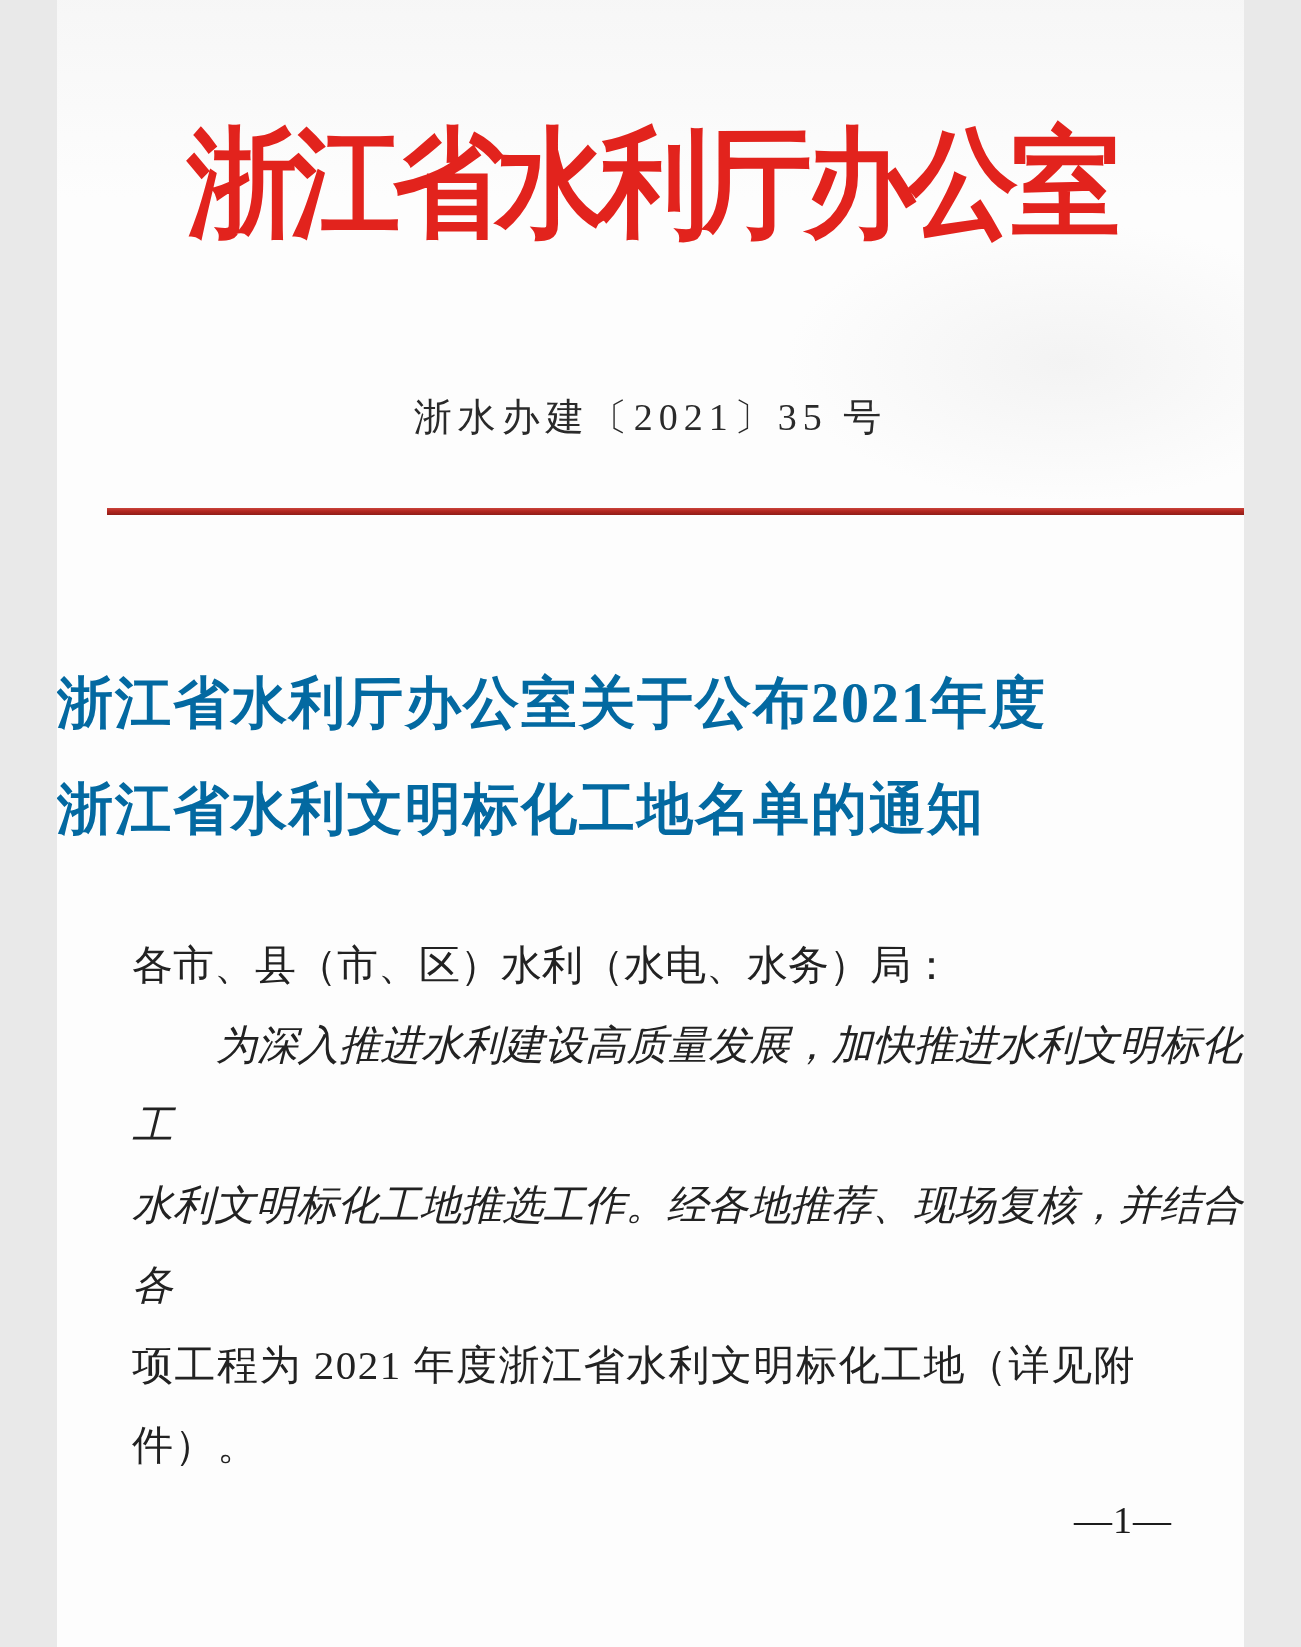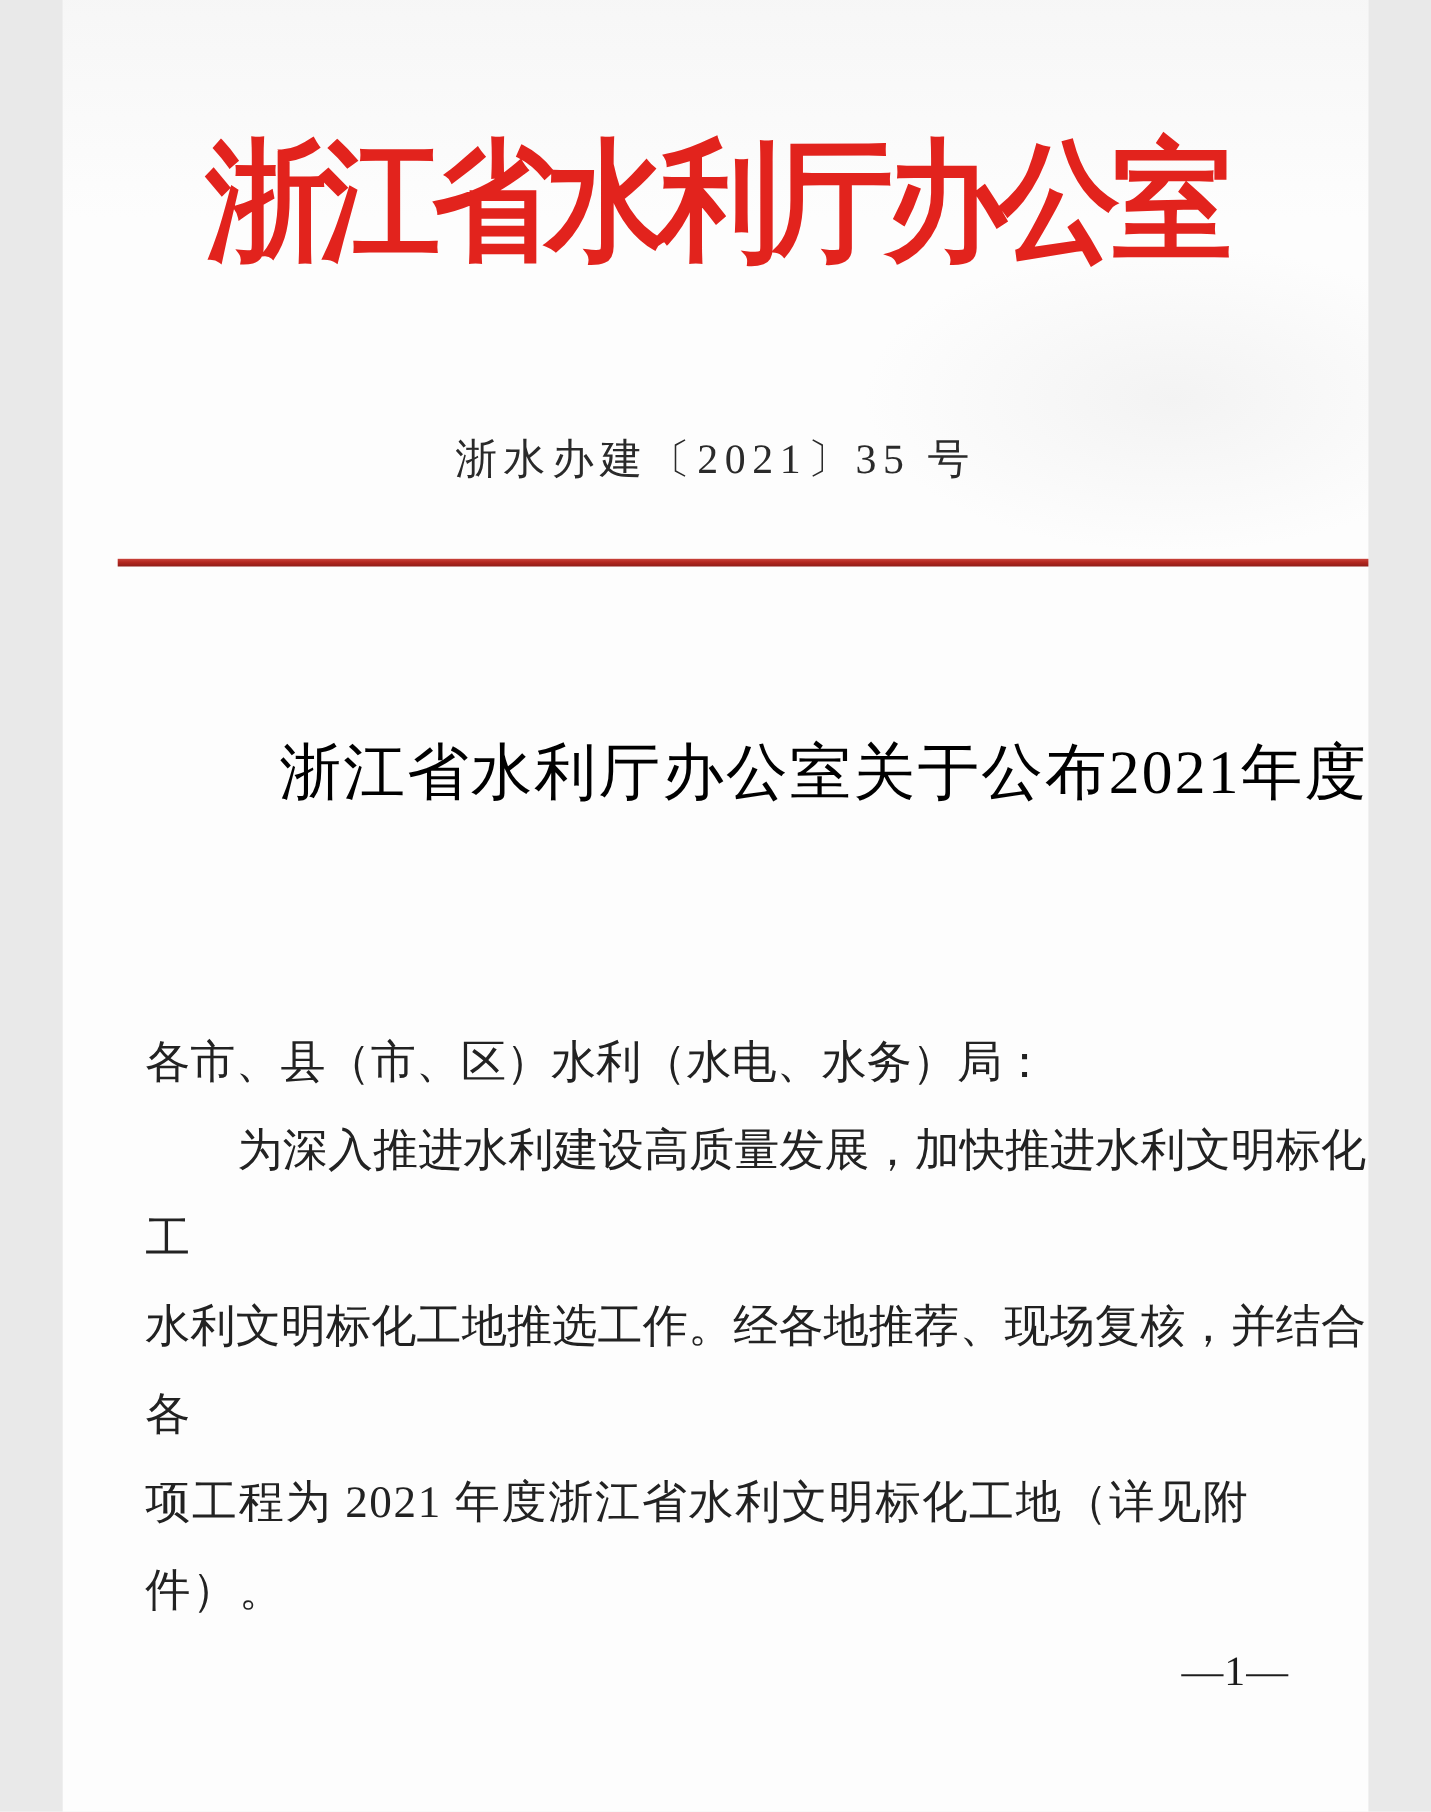--- a/index.html
+++ b/index.html
@@ -57,41 +57,42 @@
     left: 50px;
     width: 1196px;
     height: 7px;
     background: linear-gradient(180deg, #c9433c 0%, #b3271f 45%, #8f1d18 100%);
   }
   .title-block {
     position: absolute;
     top: 650px;
     left: 0;
     width: 100%;
-    text-align: right;
+    text-align: left;
     font-size: 56px;
-    font-weight: normal;
+    font-weight: bold;
     line-height: 106px;
     letter-spacing: 2px;
-    color: #000000;
+    color: #0369a1;
     white-space: nowrap;
   }
   .body-block {
     position: absolute;
     top: 925px;
     left: 75px;
     width: 1110px;
     font-size: 41px;
     line-height: 80px;
     color: #222;
   }
   .body-line { width: 100%; }
   .body-line.just {
     text-align: justify;
     text-align-last: justify;
+    font-style: italic;
   }
   .body-line.indent { text-indent: 84px; }
   .body-line.tail { letter-spacing: 1.5px; }
   .page-number {
     position: absolute;
     top: 1498px;
     right: 72px;
     font-size: 38px;
     letter-spacing: 1px;
     color: #1c1c1c;
@@ -112,20 +113,21 @@
 <div class="page">
 
   <div class="masthead">浙江省水利厅办公室</div>
 
   <div class="doc-number">浙水办建〔2021〕35 号</div>
 
   <div class="red-rule"></div>
 
   <div class="title-block">
     <div class="title-line">浙江省水利厅办公室关于公布2021年度</div>
+    <div class="title-line">浙江省水利文明标化工地名单的通知</div>
   </div>
 
   <div class="body-block">
     <div class="body-line">各市、县（市、区）水利（水电、水务）局：</div>
     <div class="body-line just indent">为深入推进水利建设高质量发展，加快推进水利文明标化工</div>
     <div class="body-line just">水利文明标化工地推选工作。经各地推荐、现场复核，并结合各</div>
     <div class="body-line tail">项工程为 2021 年度浙江省水利文明标化工地（详见附件）。</div>
   </div>
 
   <div class="page-number">—1—</div>

